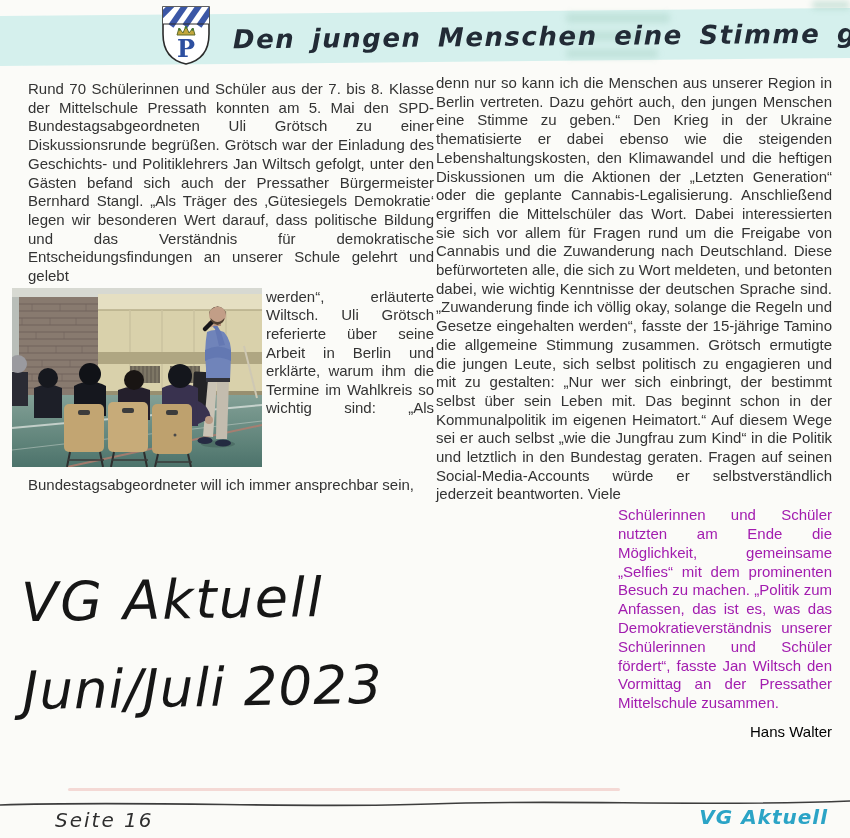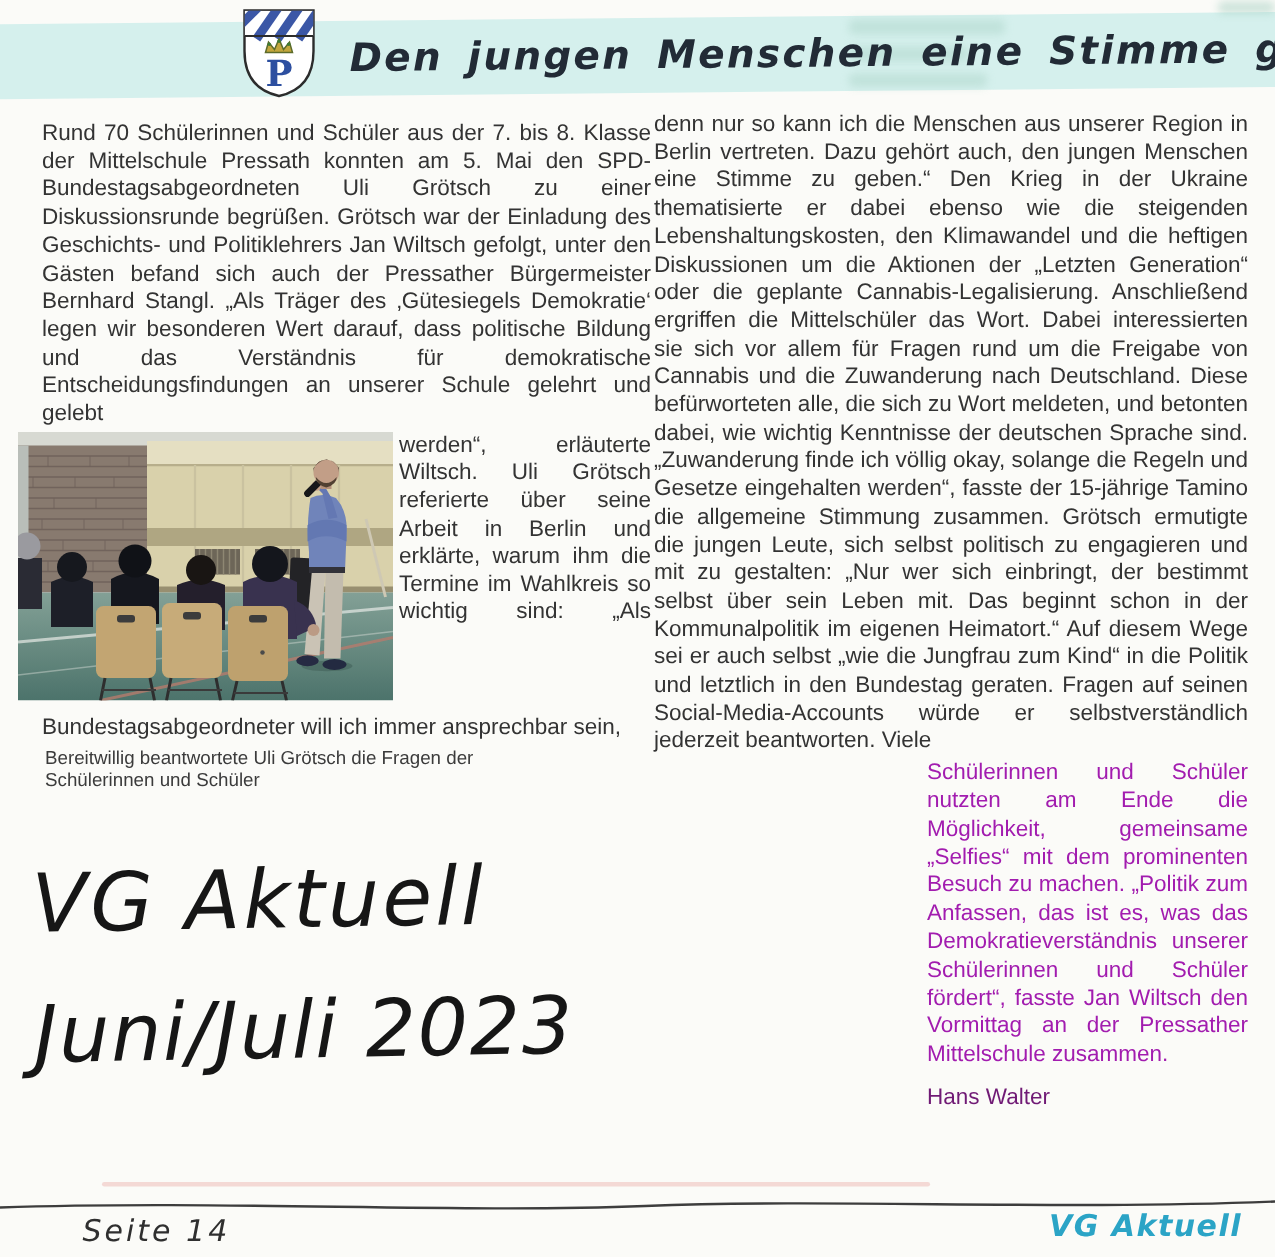--- a/index.html
+++ b/index.html
@@ -23,21 +23,21 @@
   .col-left{position:absolute;left:28px;top:80px;width:406px;}
   .col-right{position:absolute;left:436px;top:74px;width:396px;}
   .headline{font-size:16px;font-weight:bold;line-height:19.5px;color:#1f1f1f;margin:0 0 4px 0;text-align:left;}
   .bodytext{font-size:15px;line-height:18.7px;text-align:justify;margin:0;color:#333;}
   .photo-wrap{float:left;width:244px;height:188px;margin:2px 10px 0 -16px;}
   .photo-svg{width:250px;height:179px;display:block;filter:saturate(.85) blur(.3px);}
   .p-narrow-left{font-size:15px;line-height:18.6px;text-align:justify;margin:2px 0 0 0;color:#333;}
   .caption{clear:both;font-size:12.5px;line-height:15px;color:#3b3b3b;margin:4px 0 0 2px;width:350px;text-align:left;}
   .p-narrow-right{display:block;width:214px;margin:2px 0 0 auto;font-size:15px;line-height:18.8px;
                   text-align:justify;color:#a21caf;}
-  .author{width:214px;margin:10px 0 0 auto;text-align:left;font-size:15px;color:#701a75;}
+  .author{width:214px;margin:10px 0 0 auto;text-align:right;font-size:15px;color:#000000;}
 
   
   .stamp{position:absolute;left:22px;top:556px;font-family:"DejaVu Sans",sans-serif;
          font-style:italic;color:#161616;transform:rotate(-1deg);}
   .stamp-line1{font-size:54px;letter-spacing:2px;line-height:88px;white-space:nowrap;}
   .stamp-line2{font-size:53px;letter-spacing:1px;line-height:88px;white-space:nowrap;}
 
   
   .pink-line{position:absolute;left:68px;top:788px;width:552px;height:3px;background:#f2d2cf;
              opacity:.85;border-radius:2px;}
@@ -177,34 +177,33 @@
         </g>
 
         <circle cx="36" cy="90" r="10" fill="#16181f"></circle>
         <circle cx="78" cy="86" r="11" fill="#101218"></circle>
         <circle cx="122" cy="92" r="10" fill="#1a1512"></circle>
         <circle cx="168" cy="88" r="12" fill="#14161d"></circle>
       </svg>
     </div>
     <p class="p-narrow-left">werden“, erläuterte Wiltsch. Uli Grötsch referierte über seine Arbeit in Berlin und erklärte, warum ihm die Termine im Wahlkreis so wichtig sind: „Als Bundestagsabgeordneter will ich immer ansprechbar sein,</p>
 
-    <div class="caption">Bereitwillig beantwortete Uli Grötsch die Fragen der Schülerinnen und Schüler</div>
   </div>
 
   <div class="col-right">
     <p class="bodytext">denn nur so kann ich die Menschen aus unserer Region in Berlin vertreten. Dazu gehört auch, den jungen Menschen eine Stimme zu geben.“ Den Krieg in der Ukraine thematisierte er dabei ebenso wie die steigenden Lebenshaltungskosten, den Klimawandel und die heftigen Diskussionen um die Aktionen der „Letzten Generation“ oder die geplante Cannabis-Legalisierung. Anschließend ergriffen die Mittelschüler das Wort. Dabei interessierten sie sich vor allem für Fragen rund um die Freigabe von Cannabis und die Zuwanderung nach Deutschland. Diese befürworteten alle, die sich zu Wort meldeten, und betonten dabei, wie wichtig Kenntnisse der deutschen Sprache sind. „Zuwanderung finde ich völlig okay, solange die Regeln und Gesetze eingehalten werden“, fasste der 15-jährige Tamino die allgemeine Stimmung zusammen. Grötsch ermutigte die jungen Leute, sich selbst politisch zu engagieren und mit zu gestalten: „Nur wer sich einbringt, der bestimmt selbst über sein Leben mit. Das beginnt schon in der Kommunalpolitik im eigenen Heimatort.“ Auf diesem Wege sei er auch selbst „wie die Jungfrau zum Kind“ in die Politik und letztlich in den Bundestag geraten. Fragen auf seinen Social-Media-Accounts würde er selbstverständlich jederzeit beantworten. Viele</p>
     <p class="p-narrow-right">Schülerinnen und Schüler nutzten am Ende die Möglichkeit, gemeinsame „Selfies“ mit dem prominenten Besuch zu machen. „Politik zum Anfassen, das ist es, was das Demokratieverständnis unserer Schülerinnen und Schüler fördert“, fasste Jan Wiltsch den Vormittag an der Pressather Mittelschule zusammen.</p>
     <div class="author">Hans Walter</div>
   </div>
 
   <div class="stamp">
     <div class="stamp-line1">VG Aktuell</div>
     <div class="stamp-line2">Juni/Juli 2023</div>
   </div>
 
   <div class="pink-line"></div>
   <svg class="footer-rule" viewBox="0 0 850 16" preserveAspectRatio="none">
     <path d="M0,9 C150,4 300,13 430,8 C560,3 700,11 850,5" stroke="#3d3d3d" stroke-width="1.6" fill="none"></path>
   </svg>
-  <div class="footer-page">Seite 14</div>
+  <div class="footer-page">Seite 16</div>
   <div class="footer-brand">VG Aktuell</div>
 
 </div>
 
 </body></html>

